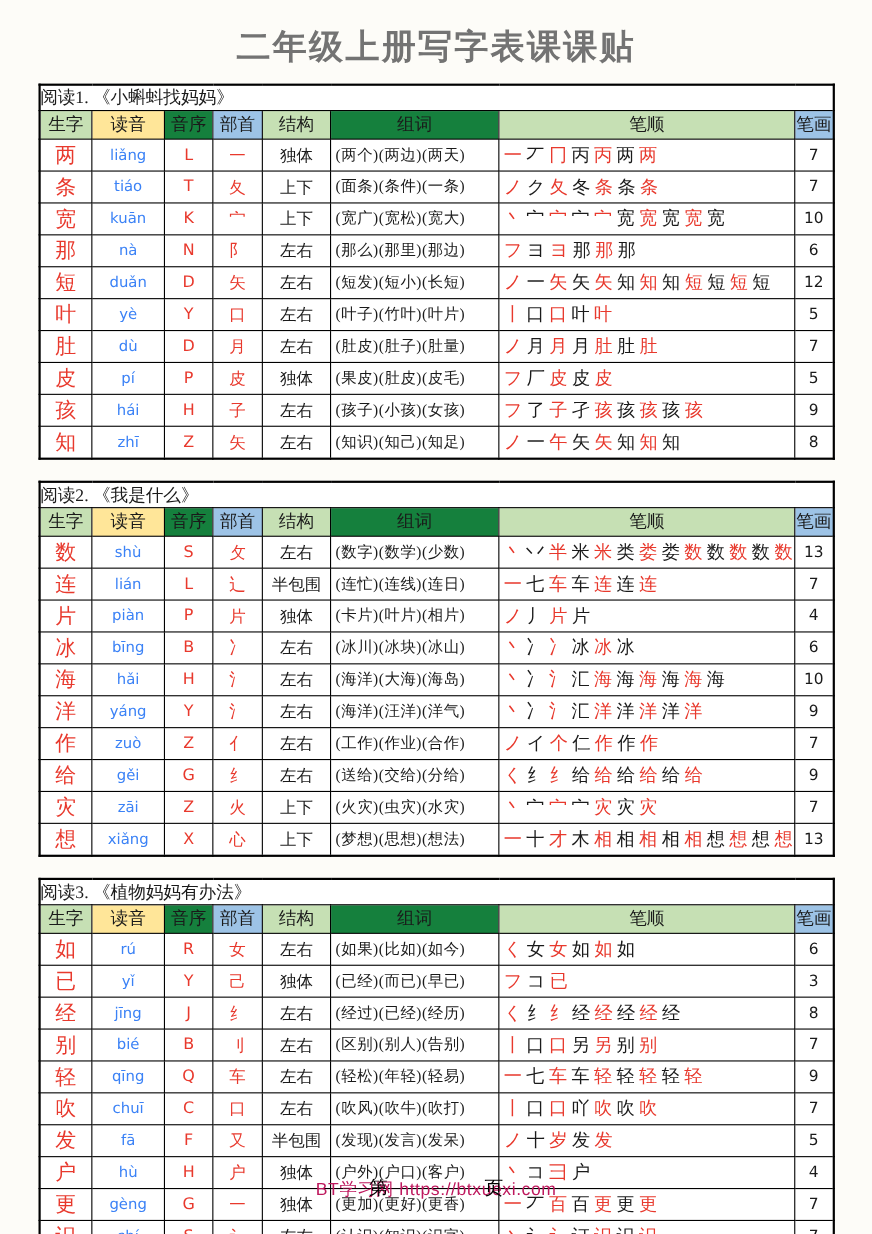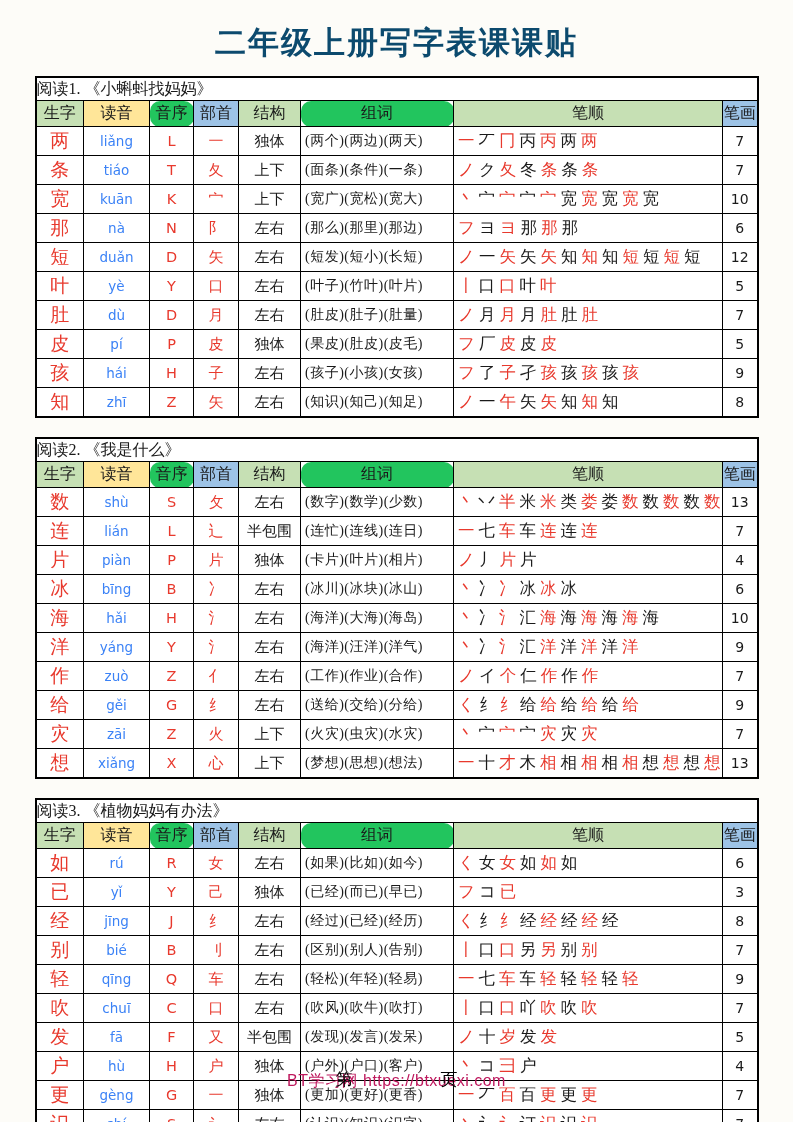--- a/index.html
+++ b/index.html
@@ -13,21 +13,21 @@
     color:#1a1a1a;
     overflow:hidden;
   }
   .title {
     margin:0; padding-top:22px; padding-bottom:12px;
     text-align:center;
     font-family:"Liberation Sans", sans-serif;
     font-weight:bold;
     font-size:31px;
     letter-spacing:2px;
-    color:#0c4a6e;
+    color:#737373;
   }
   table.vocab {
     width:722px;
     margin:0 auto 19px auto;
     border-collapse:collapse;
     table-layout:fixed;
     background:#fff;
   }
   table.vocab { border:2px solid #000; }
   table.vocab td, table.vocab th { border:1px solid #000; overflow:hidden; white-space:nowrap; }
@@ -35,21 +35,21 @@
     height:22px; font-size:16px; padding:0 0;
     font-family:"Liberation Serif", serif;
     background:#fff;
   }
   tr.head th {
     height:25px; font-size:16px; font-weight:normal;
     text-align:center; padding:0;
   }
   .h-green  { background:#c6e0b4; }
   .h-yellow { background:#ffe699; }
-  .h-peach  { background:#22c55e;border-radius:10px; }
+  .h-peach  { background:#15803d; }
   .h-blue   { background:#9dc3e6; }
   tr.data td { height:25px; }
   .c-char   { color:#e8392d; font-size:19px; text-align:center; }
   .c-pinyin { font-family:"DejaVu Sans", sans-serif; font-size:13.5px; text-align:center; color:#3b82f6; }
   .c-initial{ color:#e8392d; font-family:"DejaVu Sans", sans-serif; font-size:14.5px; text-align:center; }
   .c-radical{ color:#e8392d; font-size:15px; text-align:center; }
   .c-struct { font-size:15px; text-align:center;margin-left:20px; }
   .c-words  { font-size:14px; padding:0 2px 0 4px; letter-spacing:0.5px; }
   .c-strokes{ font-size:16.5px; padding:0 2px 0 4px; letter-spacing:4px; }
   .c-count  { font-family:"DejaVu Sans", sans-serif; font-size:14px; text-align:center; }

